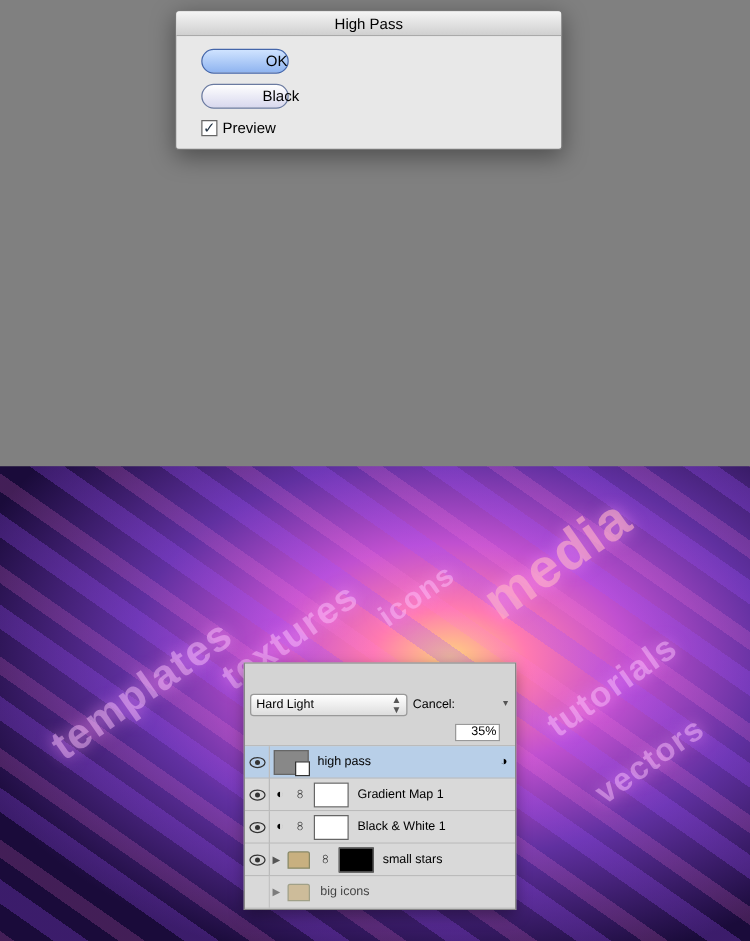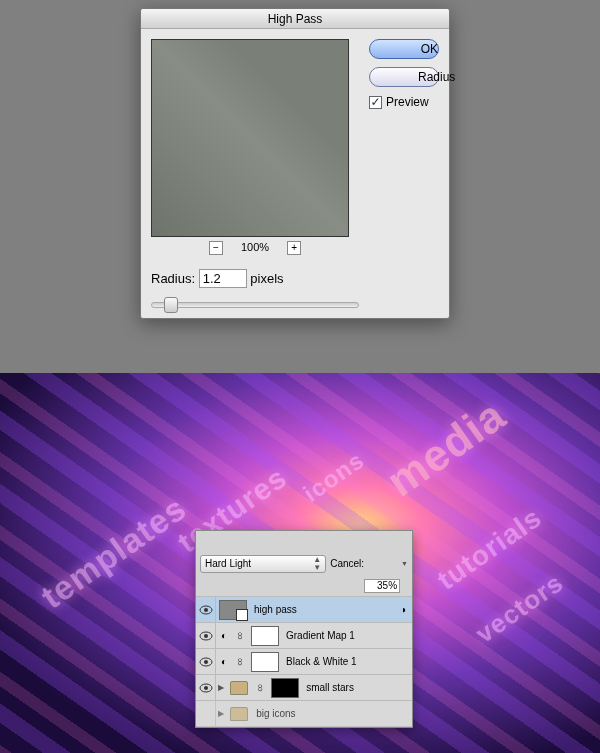--- a/index.html
+++ b/index.html
@@ -112,39 +112,23 @@
 .rlock { margin-left:auto; margin-right:6px; }
 </style>
 </head>
 <body>
 
 <div class="gray-bg"></div>
 
 <div class="dialog">
   <div class="titlebar">High Pass</div>
   <div class="dlg-body">
-    <div class="dlg-left">
-      <div class="preview-img"></div>
-      <div class="zoom-row">
-        <span class="zoom-btn">−</span>
-        <span>100%</span>
-        <span class="zoom-btn">+</span>
-      </div>
-      <div class="radius-row">
-        <span>Radius:</span>
-        <input value="1.2" style="">
-        <span>pixels</span>
-      </div>
-      <div class="slider">
-        <div class="slider-thumb"></div>
-      </div>
-    </div>
     <div class="dlg-right">
       <div class="mac-btn primary">OK</div>
-      <div class="mac-btn">Radius</div>
+      <div class="mac-btn">Black</div>
       <div class="chk-row">
         <span class="chk">✓</span><span>Preview</span>
       </div>
     </div>
   </div>
 </div>
 
 <div class="art streaks">
   <div class="glow-txt" style="left:30px; top:160px;">templates</div>
   <div class="glow-txt" style="left:170px; top:120px; font-size:30px;">textures</div>

